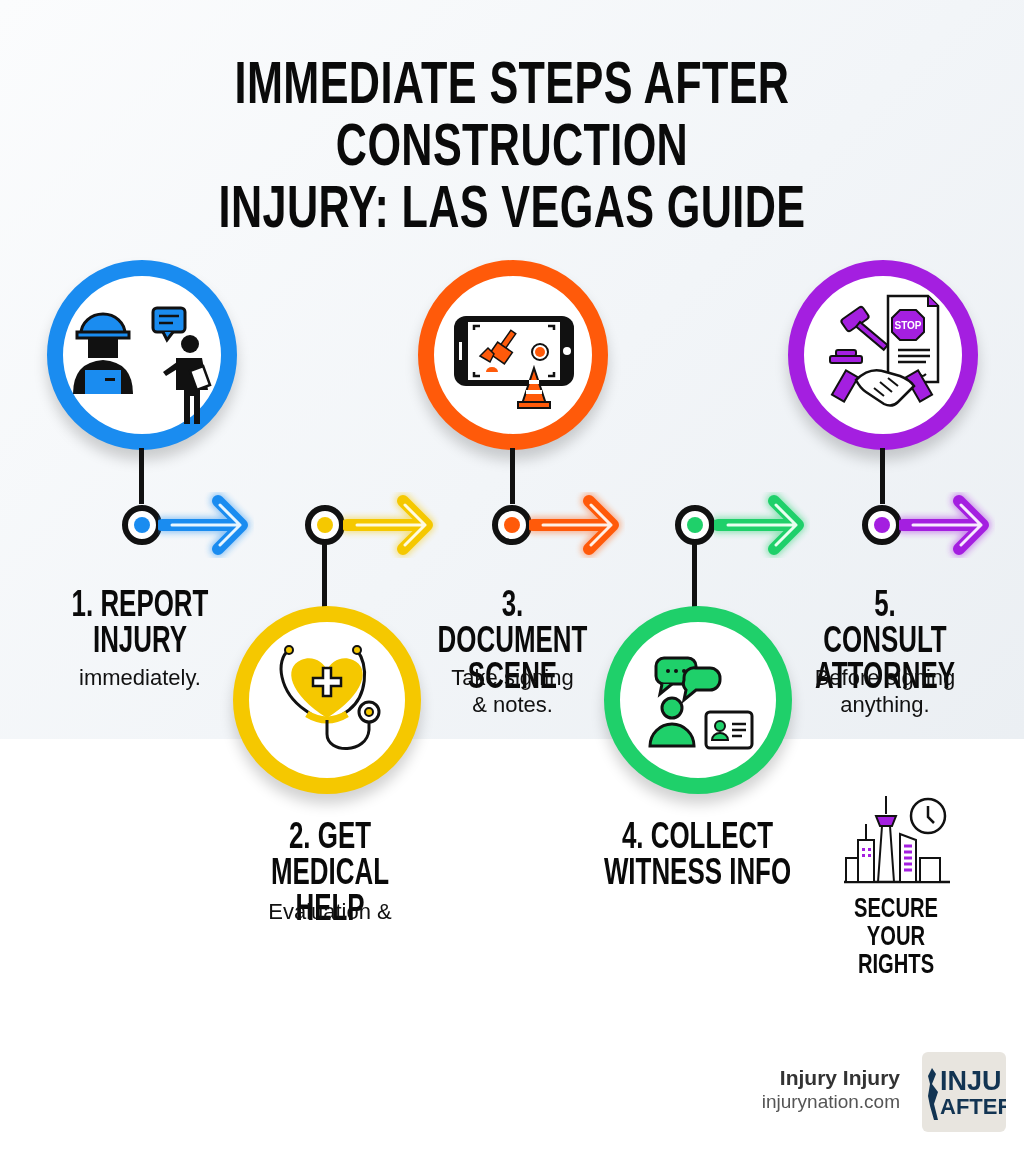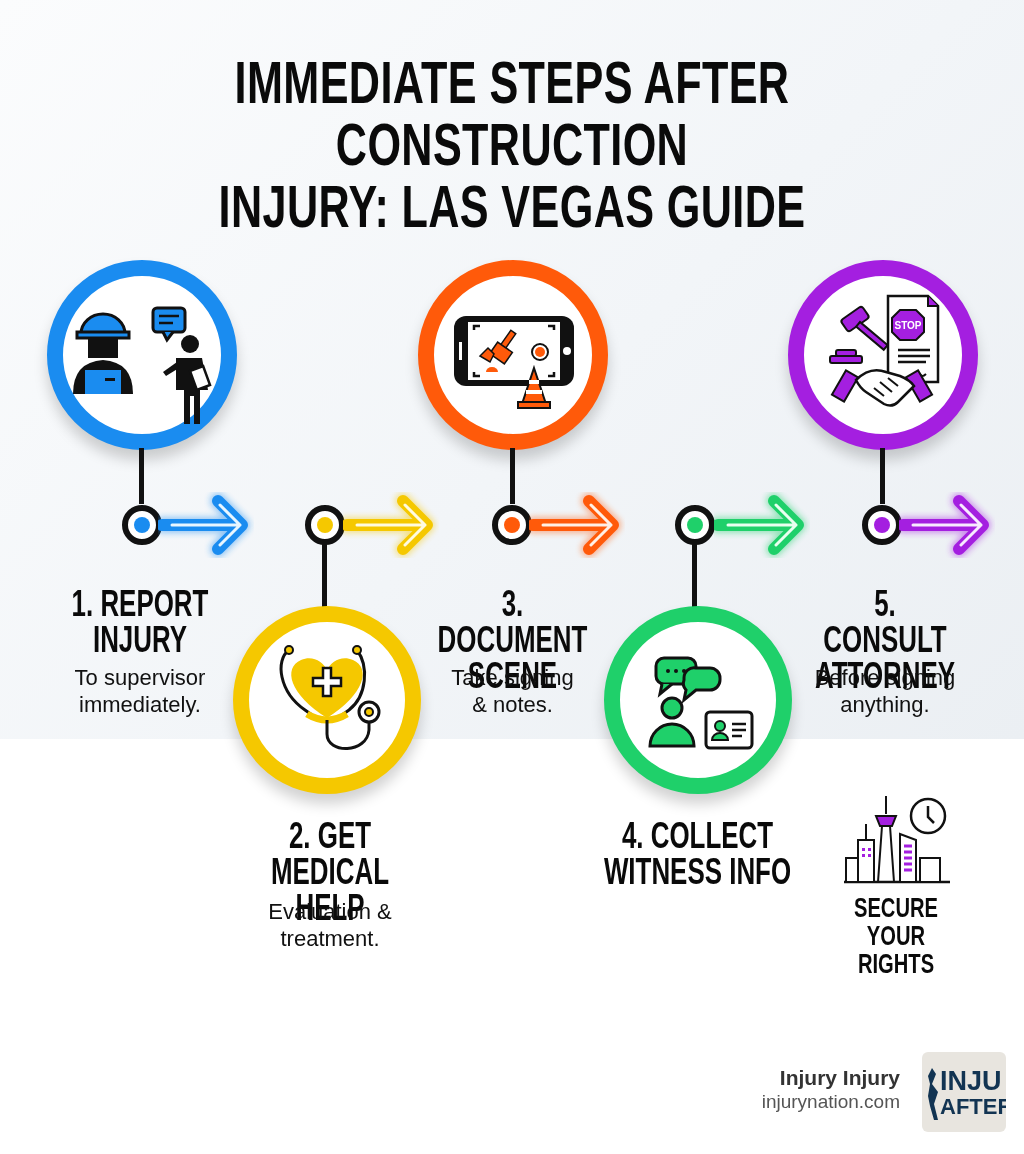--- a/index.html
+++ b/index.html
@@ -118,21 +118,20 @@
     </g>
     <g stroke="#e8f6ff" stroke-width="3" stroke-linecap="round" stroke-linejoin="round" fill="none">
       <path d="M14 33 H82 M62 13 L82 33 L62 53"></path>
     </g>
   </svg>
   <div class="head" style="left:40px; top:586px; width:200px;">
     <span>1. REPORT</span>
     <span>INJURY</span>
   </div>
   <div class="desc" style="left:40px; top:664px; width:200px;">
-    <span>To supervisor</span>
     <span>immediately.</span>
   </div>
 
   <div class="node" style="left:305px; top:505px;">
     <div class="dot" style="background:#f5c800;"></div>
   </div>
   <div class="stem" style="left:322px; top:544px; height:64px;"></div>
   <svg class="arrow" style="left:343px; top:492px;" width="96" height="66" viewBox="0 0 96 66">
     <defs>
         <filter id="g2" x="-30%" y="-30%" width="160%" height="160%">
@@ -161,21 +160,20 @@
       <circle cx="120" cy="90" r="10" fill="#fff" stroke="#111" stroke-width="3"></circle>
       <circle cx="120" cy="90" r="4" fill="#f5c800" stroke="#111" stroke-width="2"></circle>
     </svg>
   </div>
   <div class="head" style="left:200px; top:818px; width:260px;">
     <span>2. GET</span>
     <span>MEDICAL HELP</span>
   </div>
   <div class="desc" style="left:220px; top:898px; width:220px;">
     <span>Evaluation &amp;</span>
-    <span>treatment.</span>
   </div>
 
   <div class="ring" style="left:418px; top:260px; width:190px; height:190px; border:16px solid #ff5a0a;">
     <svg width="158" height="158" viewBox="0 0 158 158">
       <rect x="20" y="40" width="120" height="70" rx="12" fill="#111"></rect>
       <rect x="34" y="46" width="92" height="58" fill="#fff"></rect>
       <rect x="25" y="66" width="3" height="18" fill="#fff"></rect>
       <circle cx="133" cy="75" r="4" fill="#fff"></circle>
       <path d="M40 54 v-4 h6 M120 54 v-4 h-6 M40 96 v4 h6 M120 96 v4 h-6" stroke="#111" stroke-width="2.5" fill="none"></path>
       <rect x="70" y="54" width="6" height="22" fill="#ff5a0a" stroke="#111" stroke-width="1.5" transform="rotate(35 73 65)"></rect>

